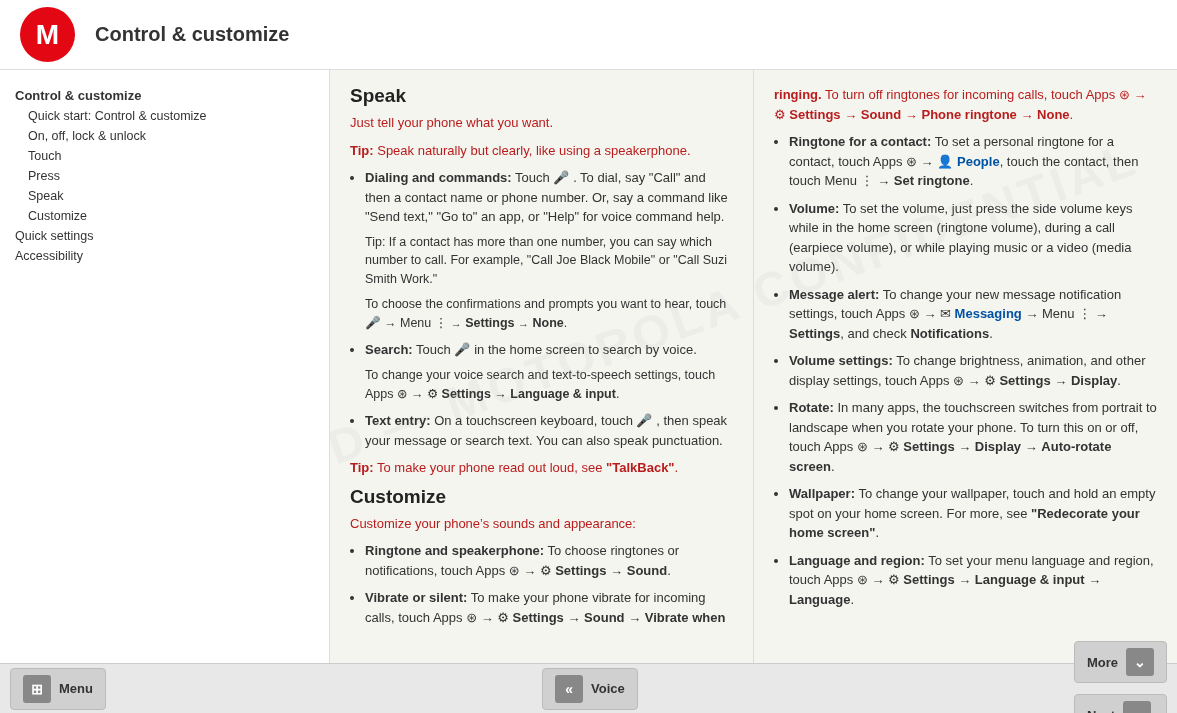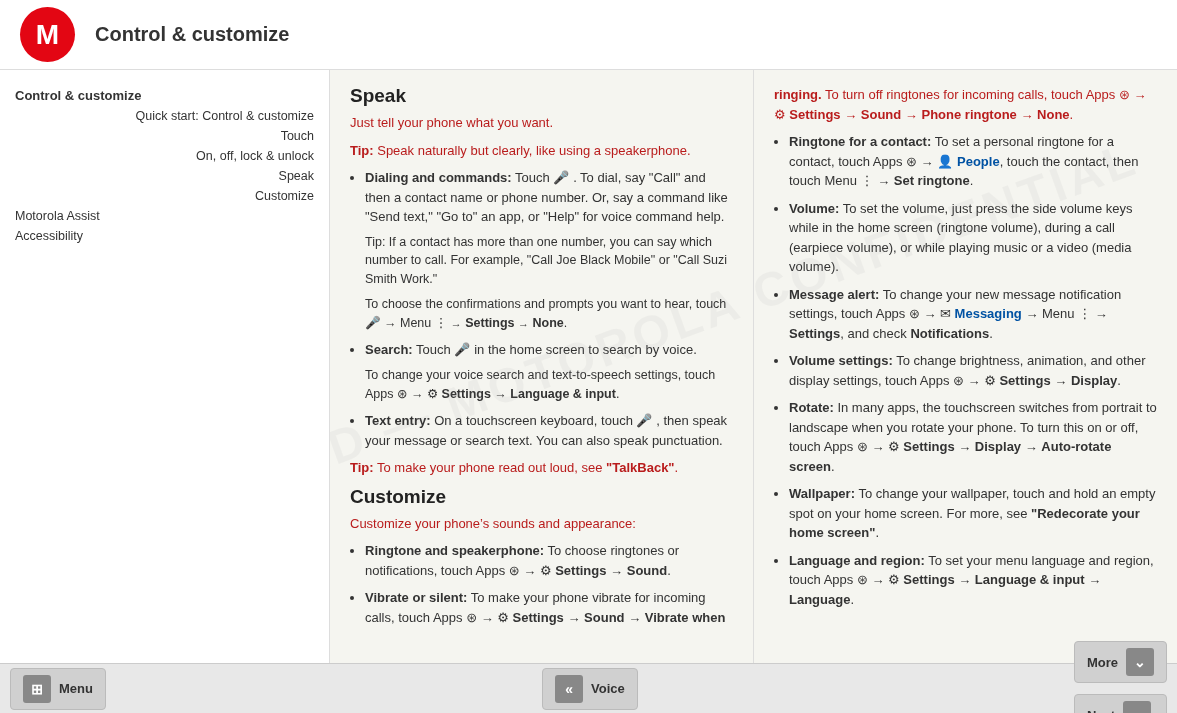--- a/index.html
+++ b/index.html
@@ -84,21 +84,20 @@
       font-size: 12.5px;
       color: #333;
       cursor: pointer;
     }
     .sidebar-item.bold {
       font-weight: bold;
       font-size: 13px;
     }
     .sidebar-item.indent1 {
       padding-left: 28px;
-      text-align: right;
     }
 
     
     .content-area {
       display: flex;
       flex: 1;
       overflow: hidden;
     }
 
     .left-content {
@@ -211,25 +210,26 @@
     <span>M</span>
   </div>
   <div class="header-title">Control &amp; customize</div>
 </div>
 
 <div class="main-container">
 
   <div class="sidebar">
     <div class="sidebar-item bold">Control &amp; customize</div>
     <div class="sidebar-item indent1">Quick start: Control &amp; customize</div>
+    <div class="sidebar-item indent1">On, off, lock &amp; unlock</div>
     <div class="sidebar-item indent1">Touch</div>
-    <div class="sidebar-item indent1">On, off, lock &amp; unlock</div>
+    <div class="sidebar-item indent1">Press</div>
     <div class="sidebar-item indent1">Speak</div>
     <div class="sidebar-item indent1">Customize</div>
-    <div class="sidebar-item">Motorola Assist</div>
+    <div class="sidebar-item">Quick settings</div>
     <div class="sidebar-item">Accessibility</div>
   </div>
 
   <div class="content-area">
 
     <div class="left-content">
 
       <h2>Speak</h2>
       <p>Just tell your phone what you want.</p>
 

